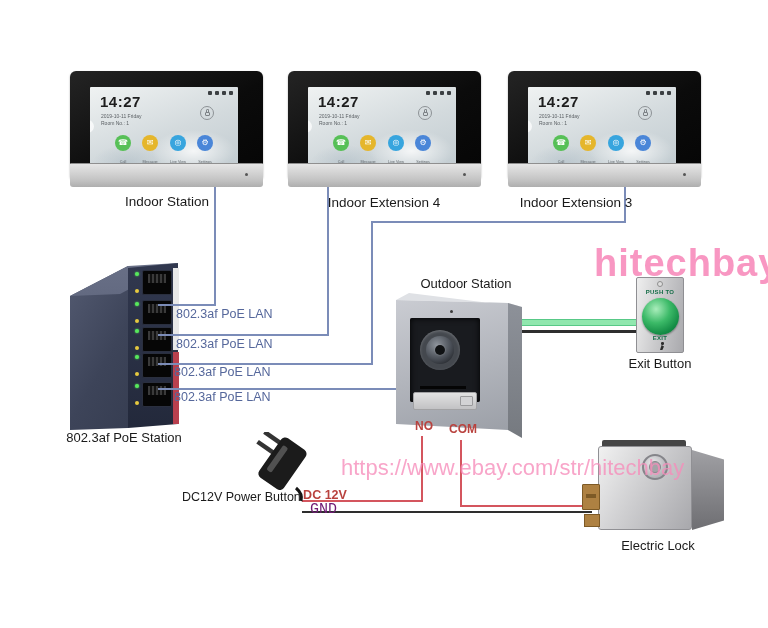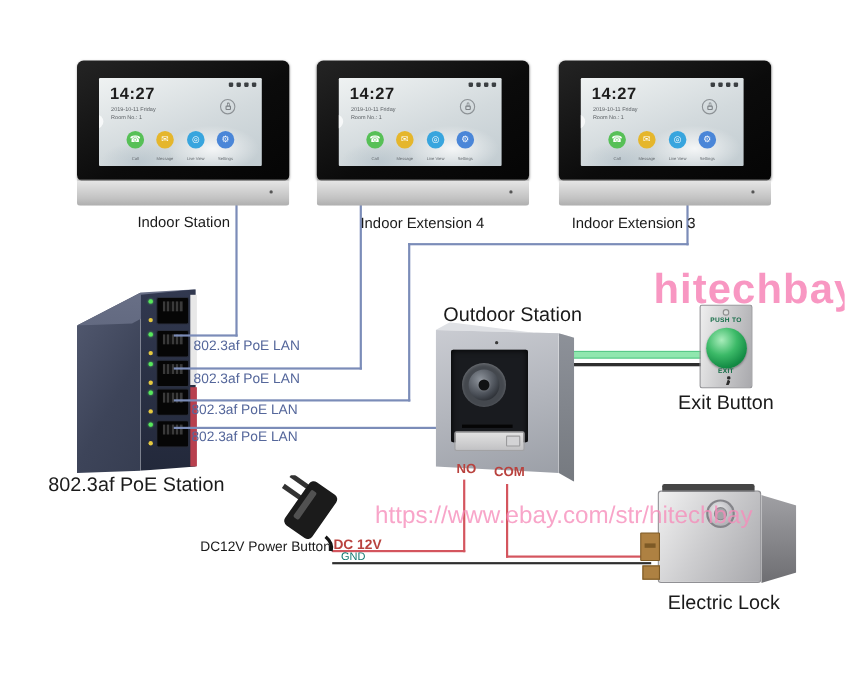--- a/index.html
+++ b/index.html
@@ -5,21 +5,21 @@
   * { margin:0; padding:0; box-sizing:border-box; }
   html,body { background:#fff; }
   #canvas {
     position:relative; width:768px; height:628px; background:#ffffff;
     font-family:"Liberation Sans", sans-serif; overflow:hidden;
   }
   .abs { position:absolute; }
 
   
   .monitor { position:absolute; width:193px; height:132px; z-index:4; }
-  .mframe { position:absolute; left:0; top:0; width:193px; height:110px;
+  .mframe { position:absolute; left:0; top:16px; width:193px; height:110px;
     background:linear-gradient(150deg,#242424,#0b0b0b 55%,#050505);
     border-radius:6px; box-shadow:0 1px 2px rgba(0,0,0,.35);padding-left:40px; }
   .mscreen { position:absolute; left:20px; top:16px; width:148px; height:80px;
     background:linear-gradient(160deg,#eff2f2,#d3dadd 55%,#c2ccd1);
     border-radius:1px; overflow:hidden; }
   .mscreen .cloud { position:absolute; inset:0;
     background:radial-gradient(60px 30px at 70% 80%, rgba(255,255,255,.8), transparent 70%),
                radial-gradient(50px 26px at 25% 95%, rgba(170,185,195,.5), transparent 70%); }
   .mbase { position:absolute; left:0; top:108px; width:193px; height:24px;
     background:linear-gradient(#e6e6e6,#c3c3c3 70%,#aeaeae);
@@ -49,21 +49,21 @@
 
   
   .wire { position:absolute; z-index:2; }
   .blue  { background:#7b8cb8; }
   .red   { background:#d4555e; }
   .blk   { background:#2e2e2e; }
   .green-wire { background:#90e7ae; border-top:1px solid #58c987; border-bottom:1px solid #58c987; }
   .lan-label { position:absolute; font-size:12.5px; color:#55679b; z-index:5; white-space:nowrap; }
   .red-label { position:absolute; transform:translateX(-50%); font-size:12px; color:#b9423e;
     font-weight:600; z-index:5; white-space:nowrap; }
-  .dark-label { position:absolute; font-size:18px; color:#1a1a1a; z-index:5; white-space:nowrap; }
+  .dark-label { position:absolute; font-size:13px; color:#1a1a1a; z-index:5; white-space:nowrap; }
 
   
   .switch { position:absolute; left:66px; top:256px; width:120px; height:180px; z-index:1; }
   .sw-side { position:absolute; inset:0;
     clip-path:polygon(4px 40px, 62px 10px, 62px 172px, 4px 174px);
     background:linear-gradient(120deg,#565d74,#3d4459 45%,#30374a); }
   .sw-top { position:absolute; inset:0;
     clip-path:polygon(4px 40px, 62px 10px, 112px 7px, 54px 38px);
     background:linear-gradient(#6a7188,#4a5168); }
   .sw-front { position:absolute; inset:0;
@@ -346,21 +346,21 @@
     <g transform="rotate(35 40 30)">
       <rect x="10" y="12" width="20" height="4.5" fill="#333"></rect>
       <rect x="10" y="24" width="20" height="4.5" fill="#333"></rect>
       <rect x="28" y="6" width="30" height="48" rx="5" fill="#1b1b1b"></rect>
       <rect x="33" y="14" width="6" height="30" rx="2" fill="#5a5a5a" opacity="0.85"></rect>
     </g>
     <path d="M 56 56 Q 63 62 61 69" stroke="#151515" stroke-width="3" fill="none"></path>
   </svg>
   <div class="dark-label" style="left:182px; top:490px; width:118px; text-align:right; font-size:12.5px;">DC12V Power Button</div>
   <div class="red-label" style="left:325px; top:488px; font-size:12.5px;">DC 12V</div>
-  <div class="dark-label" style="left:310px; top:501px; font-size:10px; color:#0f766e;">GND</div>
+  <div class="dark-label" style="left:310px; top:501px; font-size:15px; color:#701a75;font-family:Liberation Mono, monospace;">GND</div>
 
   <div class="lock">
     <div class="lk-topbar"></div>
     <div class="lk-side"></div>
     <div class="lk-plate"></div>
     <div class="lk-knob">
         <div class="inner"></div>
       </div>
     <div class="lk-brass1">
         <div class="notch"></div>

